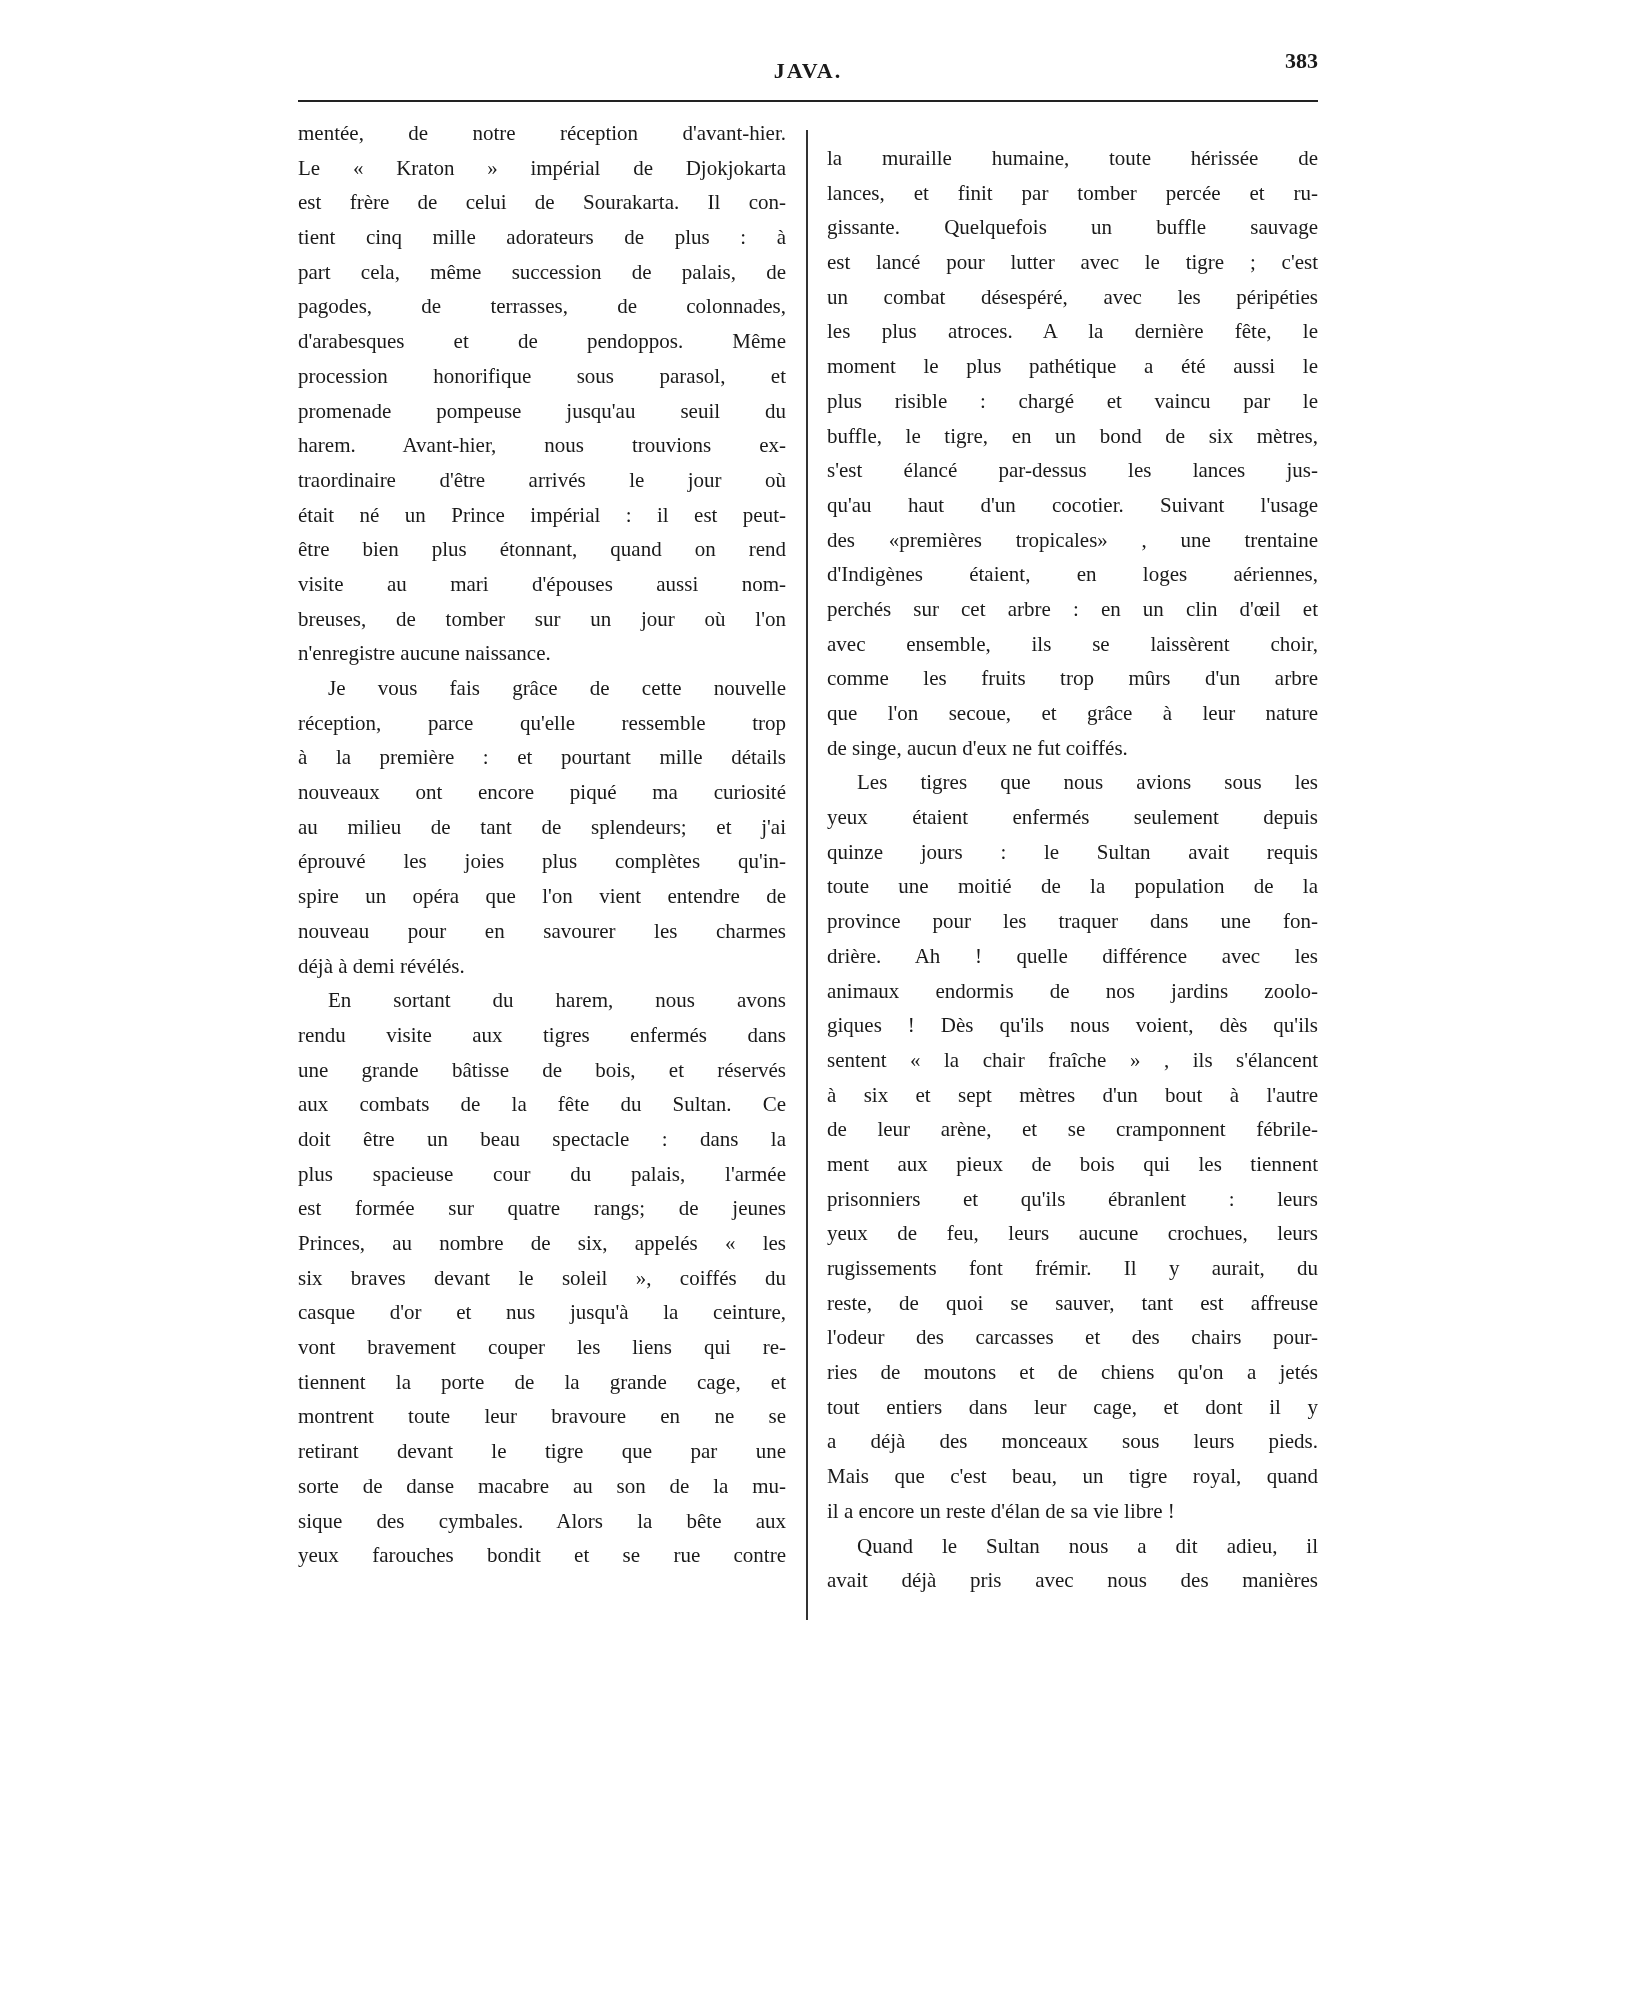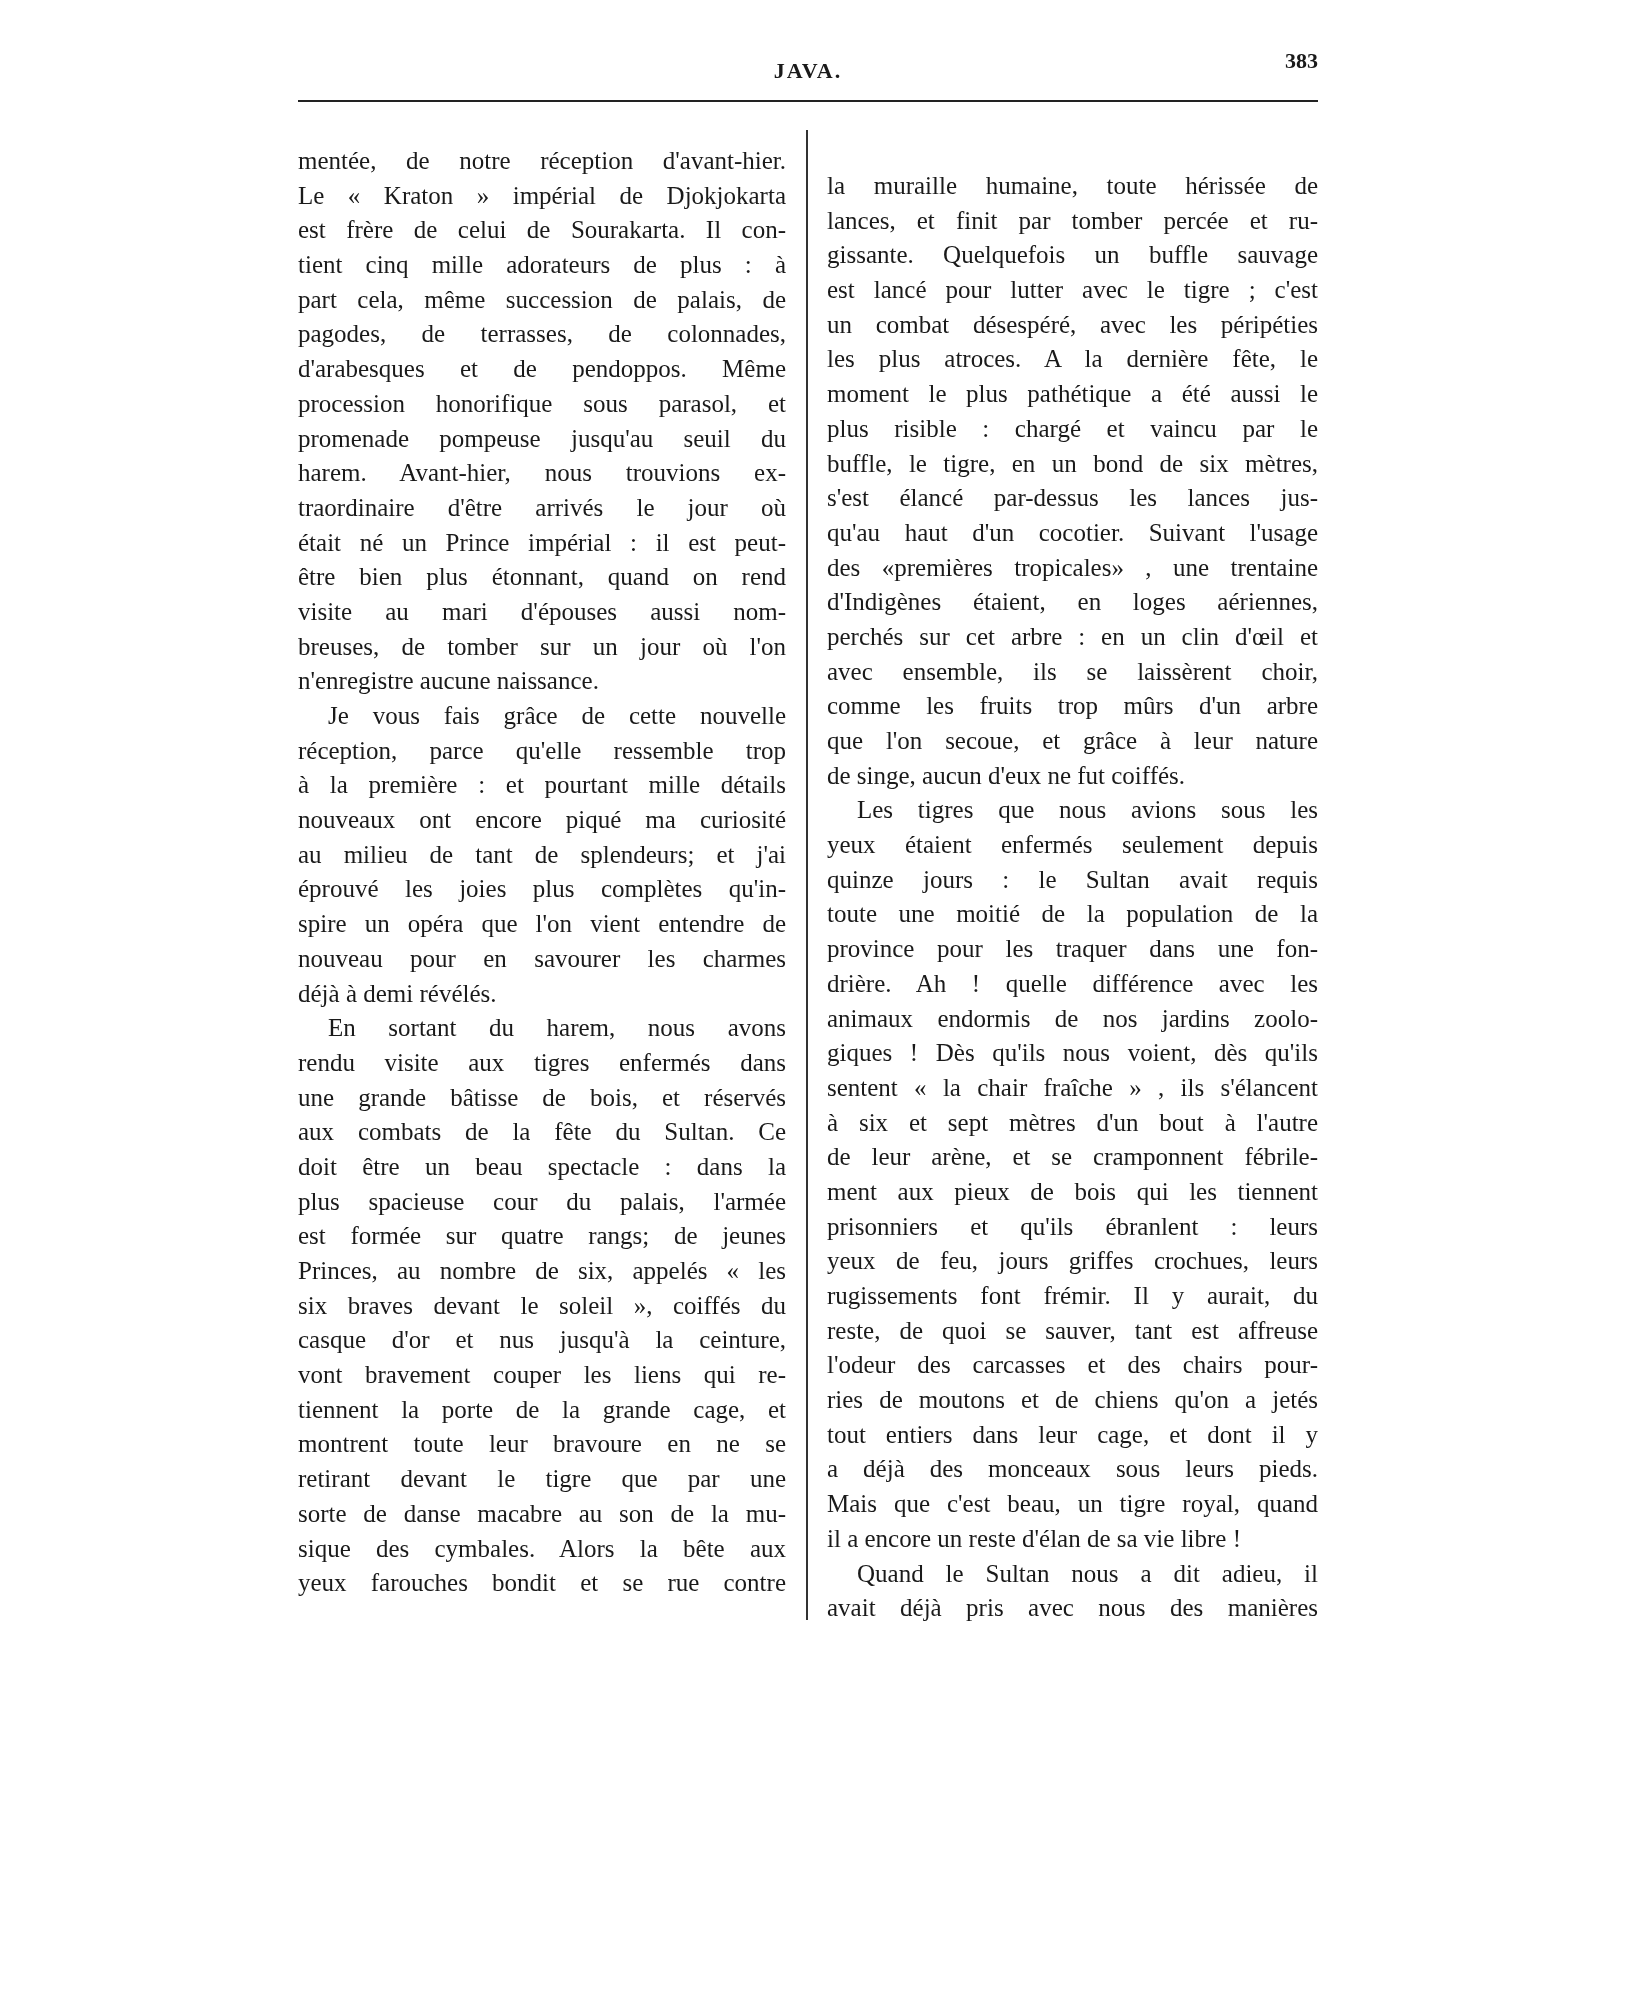--- a/index.html
+++ b/index.html
@@ -5,21 +5,21 @@
   html, body { margin: 0; padding: 0; background: #ffffff; }
   body { width: 1630px; height: 2000px; position: relative; overflow: hidden;
          font-family: "Liberation Serif", "DejaVu Serif", serif; color: #1a1a1a; }
   .page { position: absolute; left: 0; top: 0; width: 1630px; height: 2000px; }
   .running-head { position: absolute; top: 42px; left: 298px; width: 1020px; height: 40px; }
   .head-title { position: absolute; left: 0; right: 0; text-align: center; font-size: 22px;
                 font-weight: bold; letter-spacing: 2px; top: 6px; margin-top: 10px; }
   .page-number { position: absolute; right: 0; top: 6px; font-size: 22px; font-weight: bold; }
   .head-rule { position: absolute; top: 100px; left: 298px; width: 1020px; height: 0;
                border-top: 2px solid #222; }
-  .column { position: absolute; top: 144px; font-size: 25px; line-height: 34.7px; }
+  .column { position: absolute; top: 116px; font-size: 21px; line-height: 34.7px; }
   .col-left { left: 298px; width: 488px; }
   .col-right { left: 827px; width: 491px; margin-top: 25px; }
   .col-divider { position: absolute; left: 806px; top: 130px; width: 0; height: 1490px;
                  border-left: 2px solid #333; }
   .line { display: block; white-space: nowrap; text-align: justify; text-align-last: justify;
           height: 34.7px; overflow: visible; }
   .line.last { text-align-last: left; }
   .line.indent { padding-left: 30px; }
 </style>
 </head>
@@ -102,21 +102,21 @@
       <span class="line">toute une moitié de la population de la</span>
       <span class="line">province pour les traquer dans une fon-</span>
       <span class="line">drière. Ah ! quelle différence avec les</span>
       <span class="line">animaux endormis de nos jardins zoolo-</span>
       <span class="line">giques ! Dès qu'ils nous voient, dès qu'ils</span>
       <span class="line">sentent « la chair fraîche » , ils s'élancent</span>
       <span class="line">à six et sept mètres d'un bout à l'autre</span>
       <span class="line">de leur arène, et se cramponnent fébrile-</span>
       <span class="line">ment aux pieux de bois qui les tiennent</span>
       <span class="line">prisonniers et qu'ils ébranlent : leurs</span>
-      <span class="line">yeux de feu, jours griffes crochues, leurs</span>
+      <span class="line">yeux de feu, leurs aucune crochues, leurs</span>
       <span class="line">rugissements font frémir. Il y aurait, du</span>
       <span class="line">reste, de quoi se sauver, tant est affreuse</span>
       <span class="line">l'odeur des carcasses et des chairs pour-</span>
       <span class="line">ries de moutons et de chiens qu'on a jetés</span>
       <span class="line">tout entiers dans leur cage, et dont il y</span>
       <span class="line">a déjà des monceaux sous leurs pieds.</span>
       <span class="line">Mais que c'est beau, un tigre royal, quand</span>
       <span class="line last">il a encore un reste d'élan de sa vie libre !</span>
       <span class="line indent">Quand le Sultan nous a dit adieu, il</span>
       <span class="line">avait déjà pris avec nous des manières</span>

